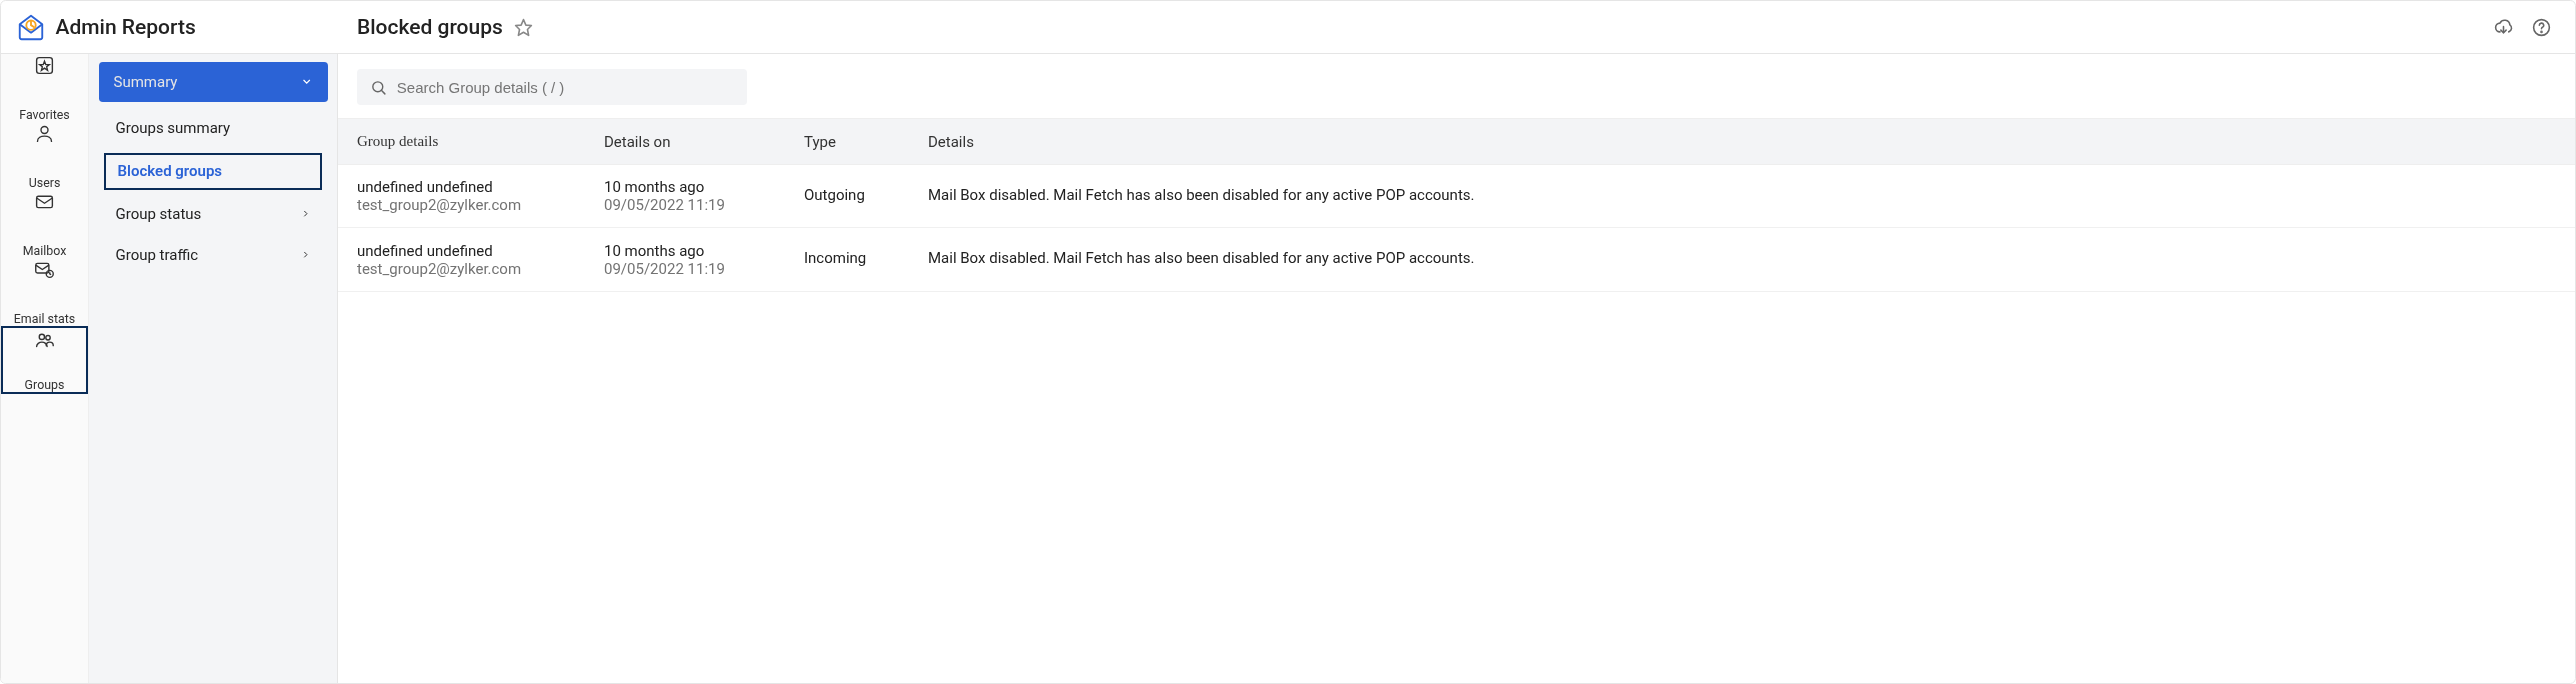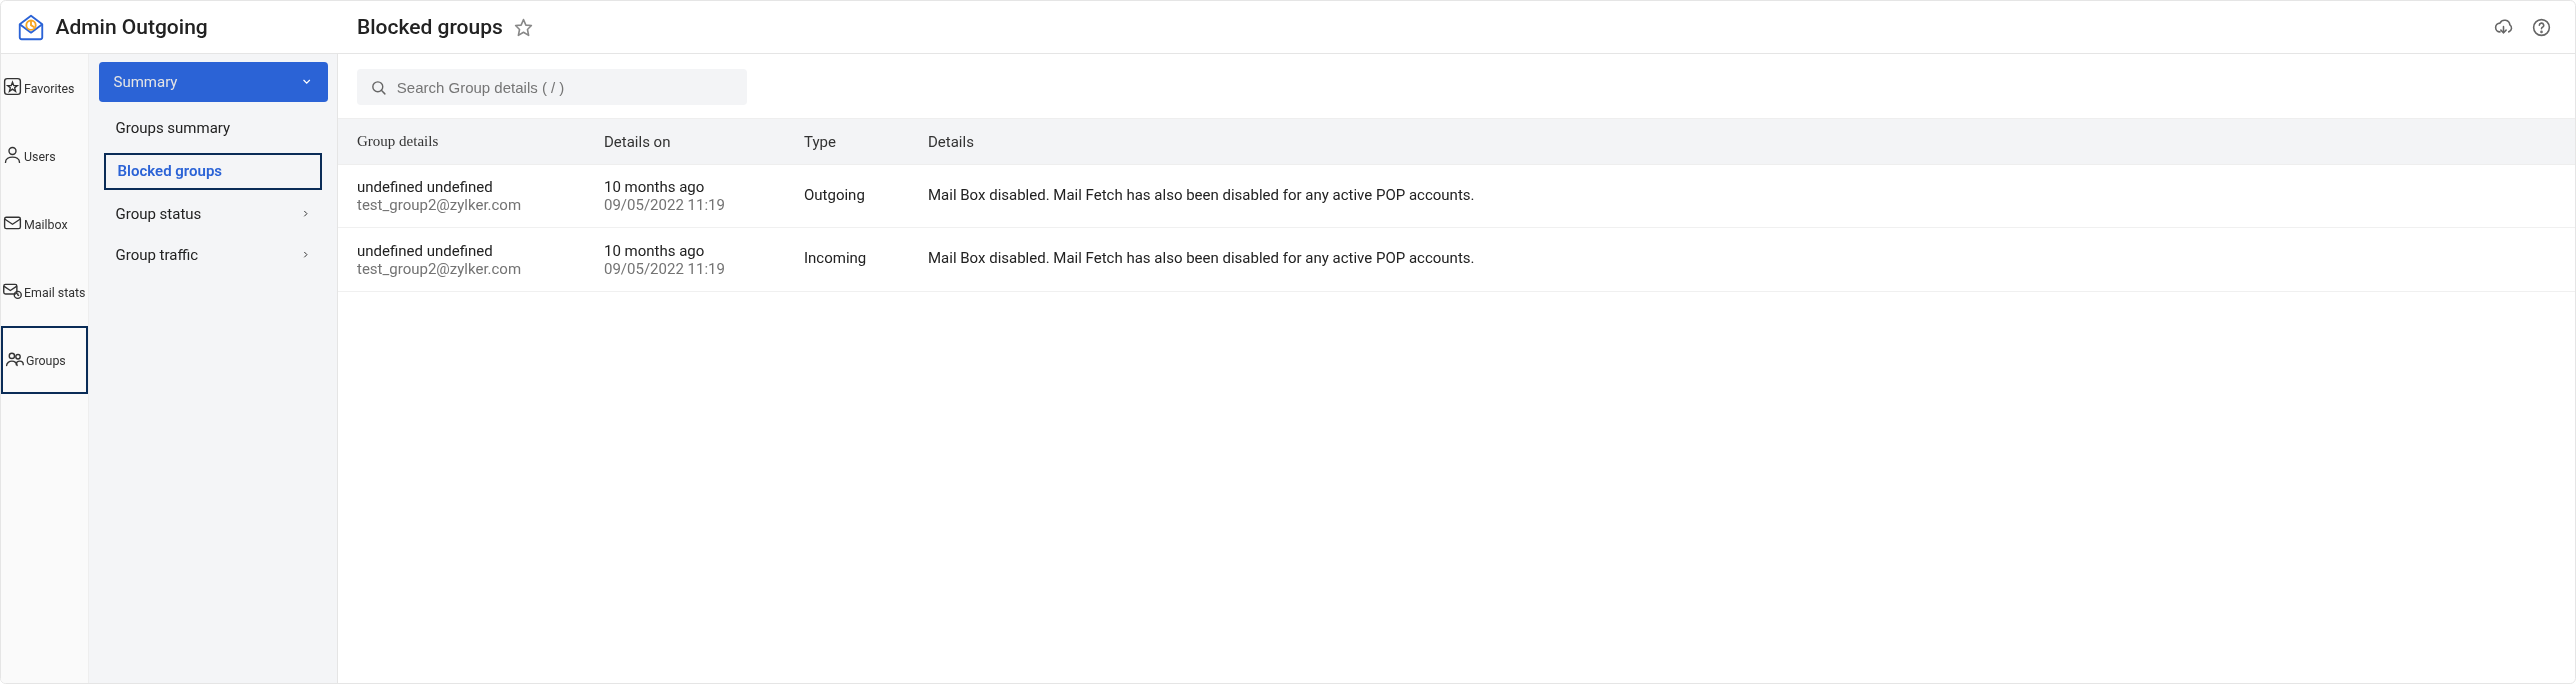--- a/index.html
+++ b/index.html
@@ -1,19 +1,19 @@
 <!DOCTYPE html>
 <html style="font-size:15px"><head>
   <meta charset="utf-8">
   <style>
     * { box-sizing: border-box; margin: 0; padding: 0; }
     body { font-family: -apple-system, BlinkMacSystemFont, "Segoe UI", Roboto, Arial, sans-serif; font-size: 14.3px; color: #222; background: #fff; width: 2576px; height: 684px; overflow: hidden; }
     
     .rail { width: 88px; border-right: 1px solid #eee; background: #fafafa; display: flex; flex-direction: column; align-items: stretch; }
-    .rail-item { display: flex; flex-direction: row; align-items: center; justify-content: flex-start; height: 68px; cursor: pointer; font-size: 12.4px; color: #333; }
+    .rail-item { display: flex; flex-direction: column; align-items: center; justify-content: space-between; height: 68px; cursor: pointer; font-size: 12.4px; color: #333; }
     .rail-item .ico { width: 23px; height: 23px; margin-bottom: 3.8px; display: flex; align-items: center; justify-content: center; }
     .rail-item.selected { border: 2.9px solid #0a2c57; }
     
     .sidebar { width: 249px; background: #f4f5f7; border-right: 1px solid #e5e5e5; padding: 7.6px 9.5px; }
     .section-header { background: #2b63d6; color: #e5e5e5; border-radius: 3.8px; padding: 11.4px 15px; display: flex; justify-content: space-between; align-items: center; font-size: 15px; cursor: pointer; }
     .section-header .chev { font-size: 11.4px; }
     .sub-list { padding: 5.7px 0; }
     .sub-item { padding: 11.4px 17px; font-size: 15px; color: #222; cursor: pointer; display: flex; justify-content: space-between; align-items: center; }
     .sub-item.active-box { border: 2.9px solid #0a2c57; margin: 3.8px 5.7px; padding: 7.6px 11.4px; }
     .sub-item.active-box span { color: #2b63d6; font-weight: 600; }
@@ -53,21 +53,21 @@
   <div class="global-header">
     <div class="gh-left">
       <span class="logo">
         <svg viewBox="0 0 32 32" width="30" height="30">
           <path d="M4 13 L16 4 L28 13 L28 27 Q28 29 26 29 L6 29 Q4 29 4 27 Z" fill="none" stroke="#2b63d6" stroke-width="2" stroke-linejoin="round"></path>
           <path d="M4 13 L16 22 L28 13" fill="none" stroke="#2b63d6" stroke-width="2" stroke-linejoin="round"></path>
           <circle cx="16" cy="14" r="5" fill="none" stroke="#f5a623" stroke-width="2"></circle>
           <path d="M16 10 L16 14 L19 16" fill="none" stroke="#f5a623" stroke-width="2" stroke-linecap="round"></path>
         </svg>
       </span>
-      <span class="app-title">Admin Outgoing</span>
+      <span class="app-title">Admin Reports</span>
     </div>
     <div class="gh-title">
       <h1>Blocked groups</h1>
       <span class="star-btn">
         <svg width="19" height="19" viewBox="0 0 24 24" fill="none" stroke="#888" stroke-width="2" stroke-linejoin="round">
             <polygon points="12 2 15 9 22 9.5 17 14.5 18.5 22 12 18 5.5 22 7 14.5 2 9.5 9 9"></polygon>
           </svg>
       </span>
     </div>
     <div class="gh-actions">

